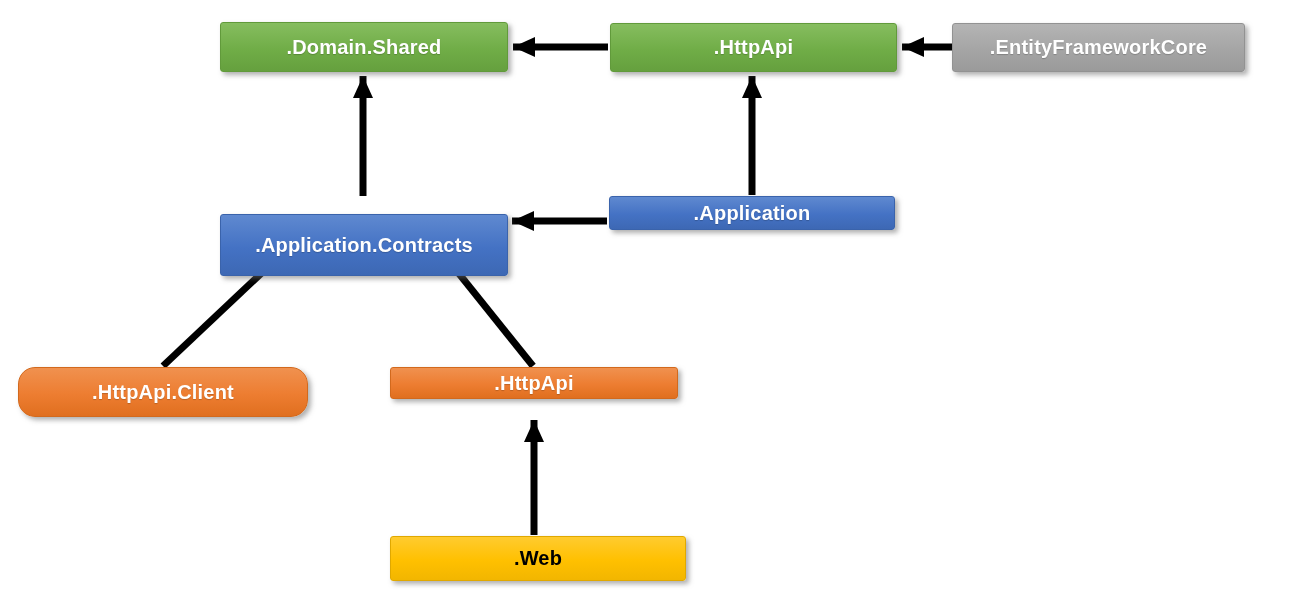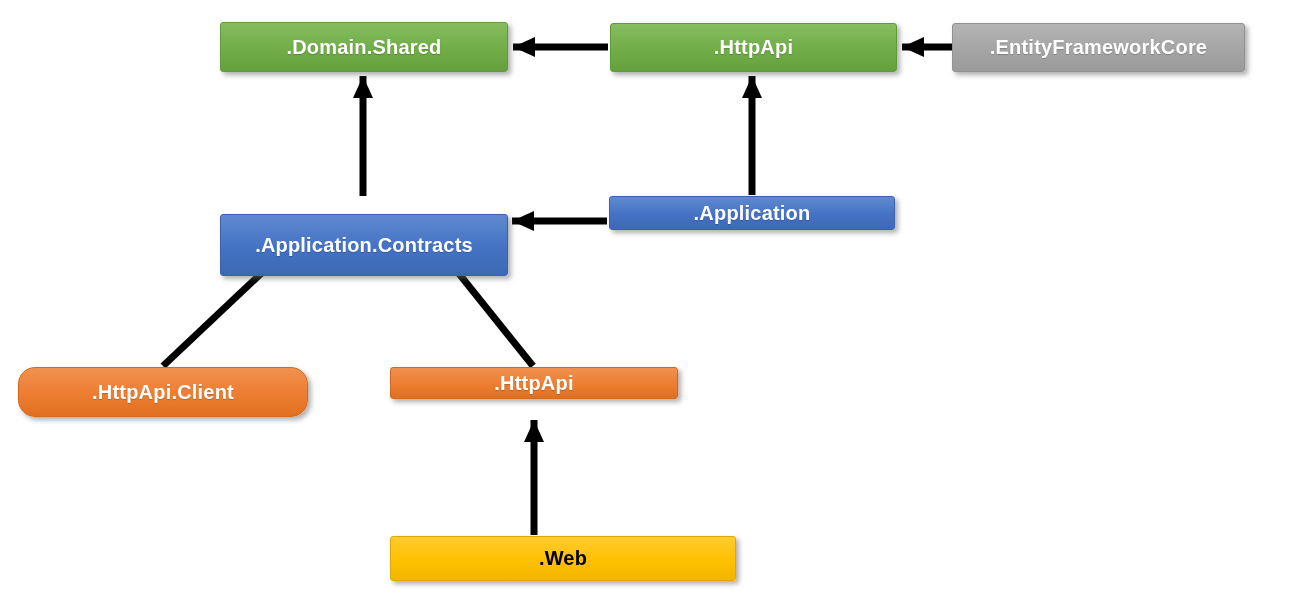--- a/index.html
+++ b/index.html
@@ -59,21 +59,21 @@
     text-shadow: none;
   }
   
   #n-domain-shared        { left: 220px;  top: 22px;  width: 288px; height: 50px; }
   #n-domain               { left: 610px;  top: 23px;  width: 287px; height: 49px; }
   #n-efcore               { left: 952px; top: 23px;  width: 293px; height: 49px; }
   #n-application-contracts{ left: 220px;  top: 214px; width: 288px; height: 62px; }
   #n-application          { left: 609px;  top: 196px; width: 286px; height: 34px; }
   #n-httpapi-client       { left: 18px;   top: 367px; width: 290px; height: 50px; border-radius: 17px; }
   #n-httpapi              { left: 390px;  top: 367px; width: 288px; height: 32px; }
-  #n-web                  { left: 390px;  top: 536px; width: 346px; height: 45px; }
+  #n-web                  { left: 390px;  top: 536px; width: 296px; height: 45px; }
 </style>
 </head>
 <body>
 
 <div class="canvas">
 
   <svg class="arrow-layer" width="1308" height="611" viewBox="0 0 1308 611" xmlns="http://www.w3.org/2000/svg">
     <defs>
       <marker id="ah" markerUnits="userSpaceOnUse" markerWidth="24" markerHeight="22" refX="22" refY="10" orient="auto">
         <path d="M0,0 L22,10 L0,20 Z" fill="#000000"></path>

